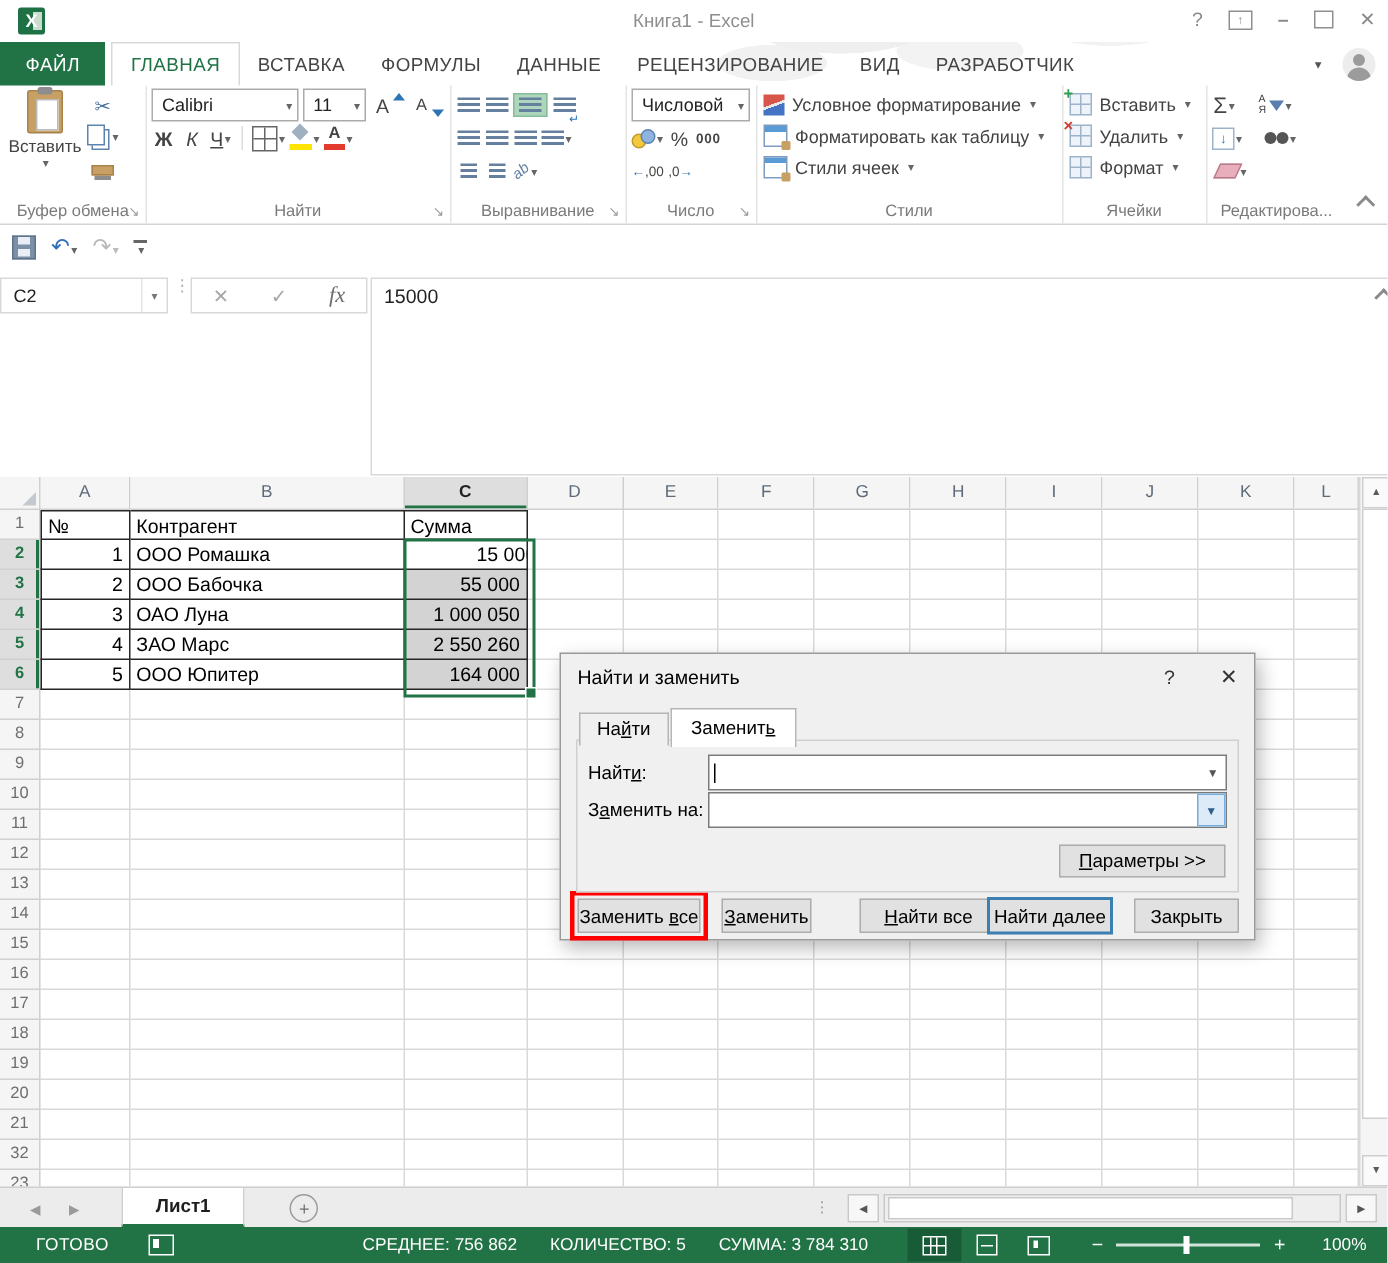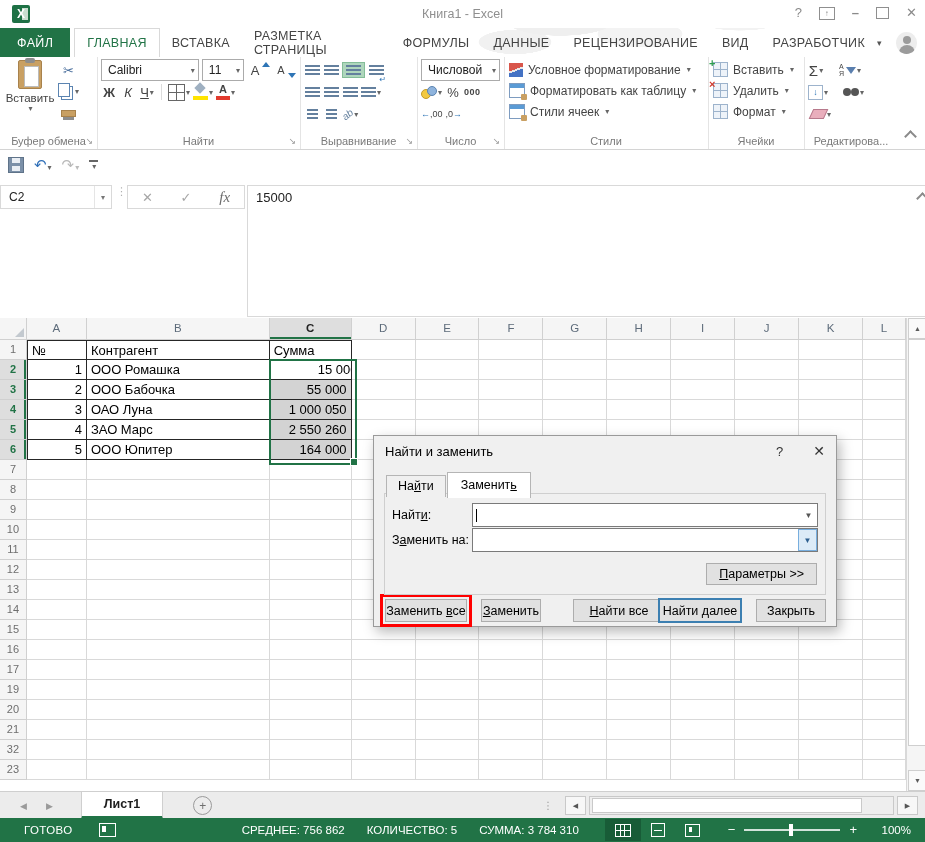--- a/index.html
+++ b/index.html
@@ -230,21 +230,20 @@
     <span class="wb max"></span>
     <span class="wb">✕</span>
   </div>
 </div>
 
 <div class="tabrow">
   <div class="filetab">ФАЙЛ</div>
   <div id="rtabs" style="display:flex">
       <div class="tab active">ГЛАВНАЯ</div>
       <div class="tab">ВСТАВКА</div>
-      <div class="tab">РАЗМЕТКА СТРАНИЦЫ</div>
       <div class="tab">ФОРМУЛЫ</div>
       <div class="tab">ДАННЫЕ</div>
       <div class="tab">РЕЦЕНЗИРОВАНИЕ</div>
       <div class="tab">ВИД</div>
       <div class="tab">РАЗРАБОТЧИК</div>
     </div>
   <span class="tabcaret">▾</span>
   <div class="avatar"></div>
 </div>
 
@@ -727,20 +726,35 @@
         <div class="gc" style="width: 64px;"></div>
         <div class="gc" style="width: 64px;"></div>
         <div class="gc" style="width: 64px;"></div>
         <div class="gc" style="width: 64px;"></div>
         <div class="gc" style="width: 64px;"></div>
         <div class="gc" style="width: 64px;"></div>
         <div class="gc" style="width: 43px;"></div>
       </div>
       <div class="grow">
         <div class="grh">17</div>
+        <div class="gc" style="width: 60px;"></div>
+        <div class="gc" style="width: 183px;"></div>
+        <div class="gc" style="width: 82px;"></div>
+        <div class="gc" style="width: 64px;"></div>
+        <div class="gc" style="width: 64px;"></div>
+        <div class="gc" style="width: 64px;"></div>
+        <div class="gc" style="width: 64px;"></div>
+        <div class="gc" style="width: 64px;"></div>
+        <div class="gc" style="width: 64px;"></div>
+        <div class="gc" style="width: 64px;"></div>
+        <div class="gc" style="width: 64px;"></div>
+        <div class="gc" style="width: 43px;"></div>
+      </div>
+      <div class="grow">
+        <div class="grh">18</div>
         <div class="gc" style="width: 60px;"></div>
         <div class="gc" style="width: 183px;"></div>
         <div class="gc" style="width: 82px;"></div>
         <div class="gc" style="width: 64px;"></div>
         <div class="gc" style="width: 64px;"></div>
         <div class="gc" style="width: 64px;"></div>
         <div class="gc" style="width: 64px;"></div>
         <div class="gc" style="width: 64px;"></div>
         <div class="gc" style="width: 64px;"></div>
         <div class="gc" style="width: 64px;"></div>

